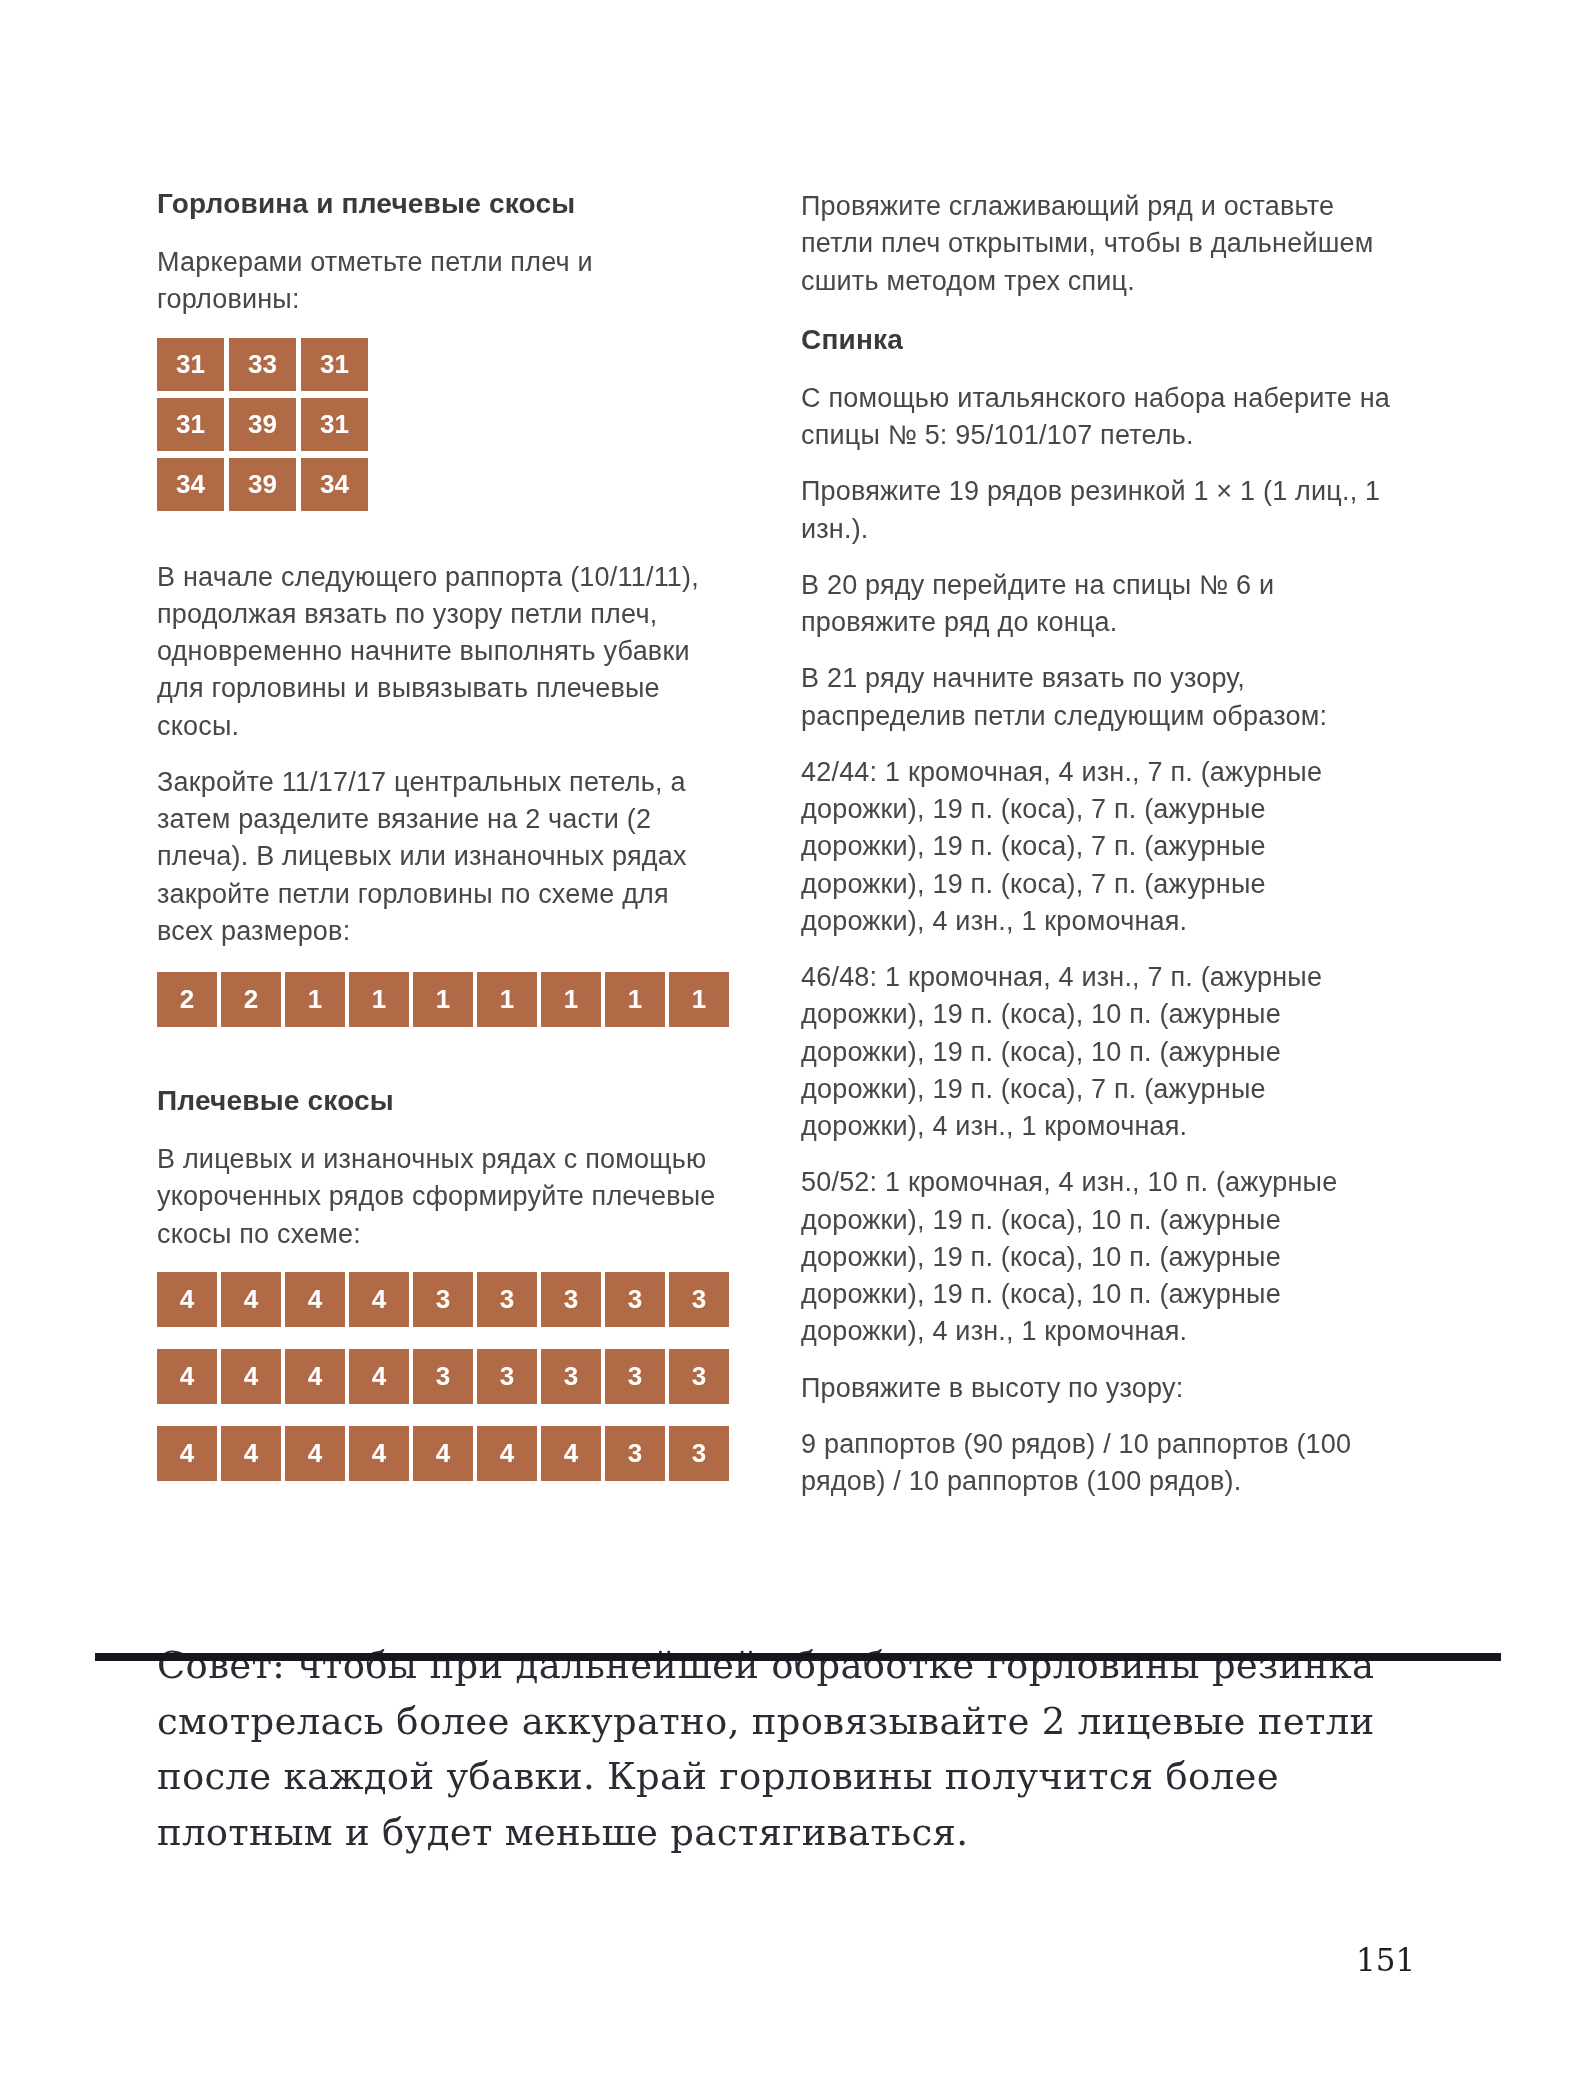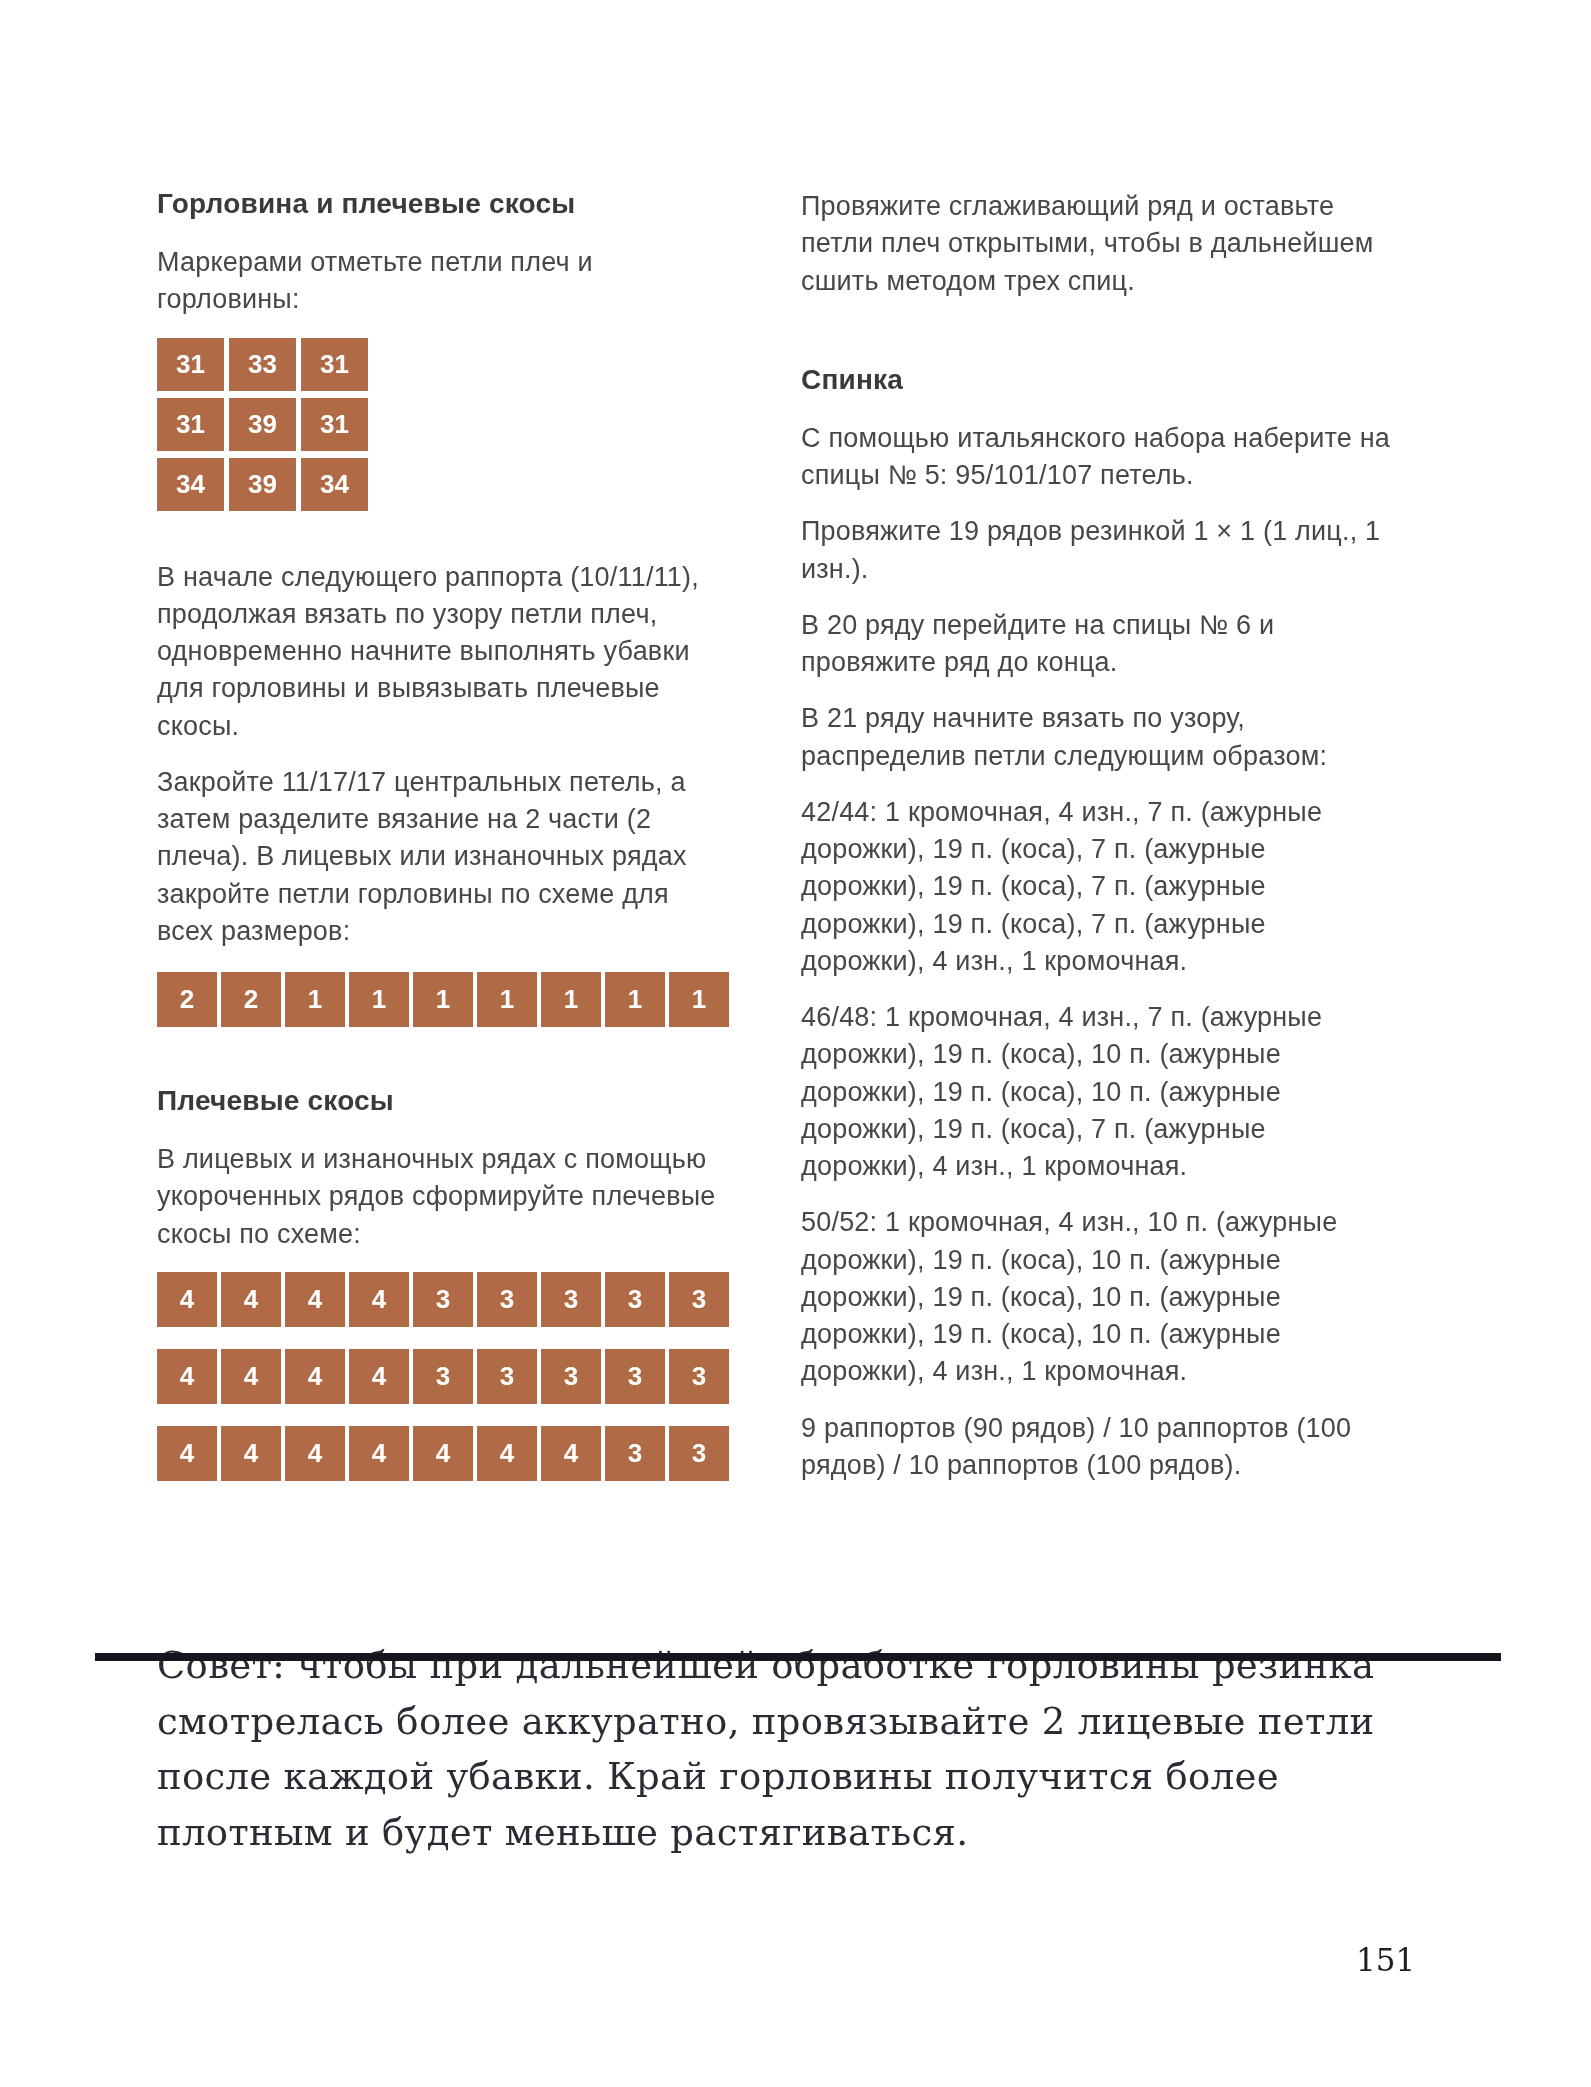--- a/index.html
+++ b/index.html
@@ -21,21 +21,21 @@
 
   p.body-text {
     font-size: 27px; line-height: 1.38; letter-spacing: 0.2px;
     color: var(--text, #474747);
     margin-bottom: 19px;
   }
   h3.section-heading {
     font-size: 28px; font-weight: bold; letter-spacing: 0.2px;
     color: #3a3a3a; margin-bottom: 24px;
   }
-  h3.back-heading { margin-top: 64px; }
+  h3.back-heading { margin-top: 24px; }
   h3.shoulder-heading { margin-top: 40px; }
 
   .num-table { display: block; }
   .num-row { display: flex; gap: 5px; margin-bottom: 7px; }
   .num-cell {
     background: var(--box, #b06a45); color: #ffffff;
     font-weight: bold; font-size: 26px;
     display: flex; align-items: center; justify-content: center;
     flex: 0 0 auto;
   }
@@ -156,20 +156,21 @@
 
       <h3 class="section-heading back-heading">Спинка</h3>
 
       <p class="body-text">С помощью итальянского набора наберите на спицы № 5: 95/101/107 петель.</p>
       <p class="body-text">Провяжите 19 рядов резинкой 1 × 1 (1 лиц., 1 изн.).</p>
       <p class="body-text">В 20 ряду перейдите на спицы № 6 и провяжите ряд до конца.</p>
       <p class="body-text">В 21 ряду начните вязать по узору, распределив петли следующим образом:</p>
       <p class="body-text">42/44: 1 кромочная, 4 изн., 7 п. (ажурные дорожки), 19 п. (коса), 7 п. (ажурные дорожки), 19 п. (коса), 7 п. (ажурные дорожки), 19 п. (коса), 7 п. (ажурные дорожки), 4 изн., 1 кромочная.</p>
       <p class="body-text">46/48: 1 кромочная, 4 изн., 7 п. (ажурные дорожки), 19 п. (коса), 10 п. (ажурные дорожки), 19 п. (коса), 10 п. (ажурные дорожки), 19 п. (коса), 7 п. (ажурные дорожки), 4 изн., 1 кромочная.</p>
       <p class="body-text">50/52: 1 кромочная, 4 изн., 10 п. (ажурные дорожки), 19 п. (коса), 10 п. (ажурные дорожки), 19 п. (коса), 10 п. (ажурные дорожки), 19 п. (коса), 10 п. (ажурные дорожки), 4 изн., 1 кромочная.</p>
+      <p class="body-text">Провяжите в высоту по узору:</p>
       <p class="body-text">9 раппортов (90 рядов) / 10 раппортов (100 рядов) / 10 раппортов (100 рядов).</p>
     </div>
 
   </div>
 
   <div class="tip">Совет: чтобы при дальнейшей обработке горловины резинка смотрелась более аккуратно, провязывайте 2 лицевые петли после каждой убавки. Край горловины получится более плотным и будет меньше растягиваться.</div>
 
   <div class="page-number">151</div>
 
   <div class="bottom-bar"></div>

